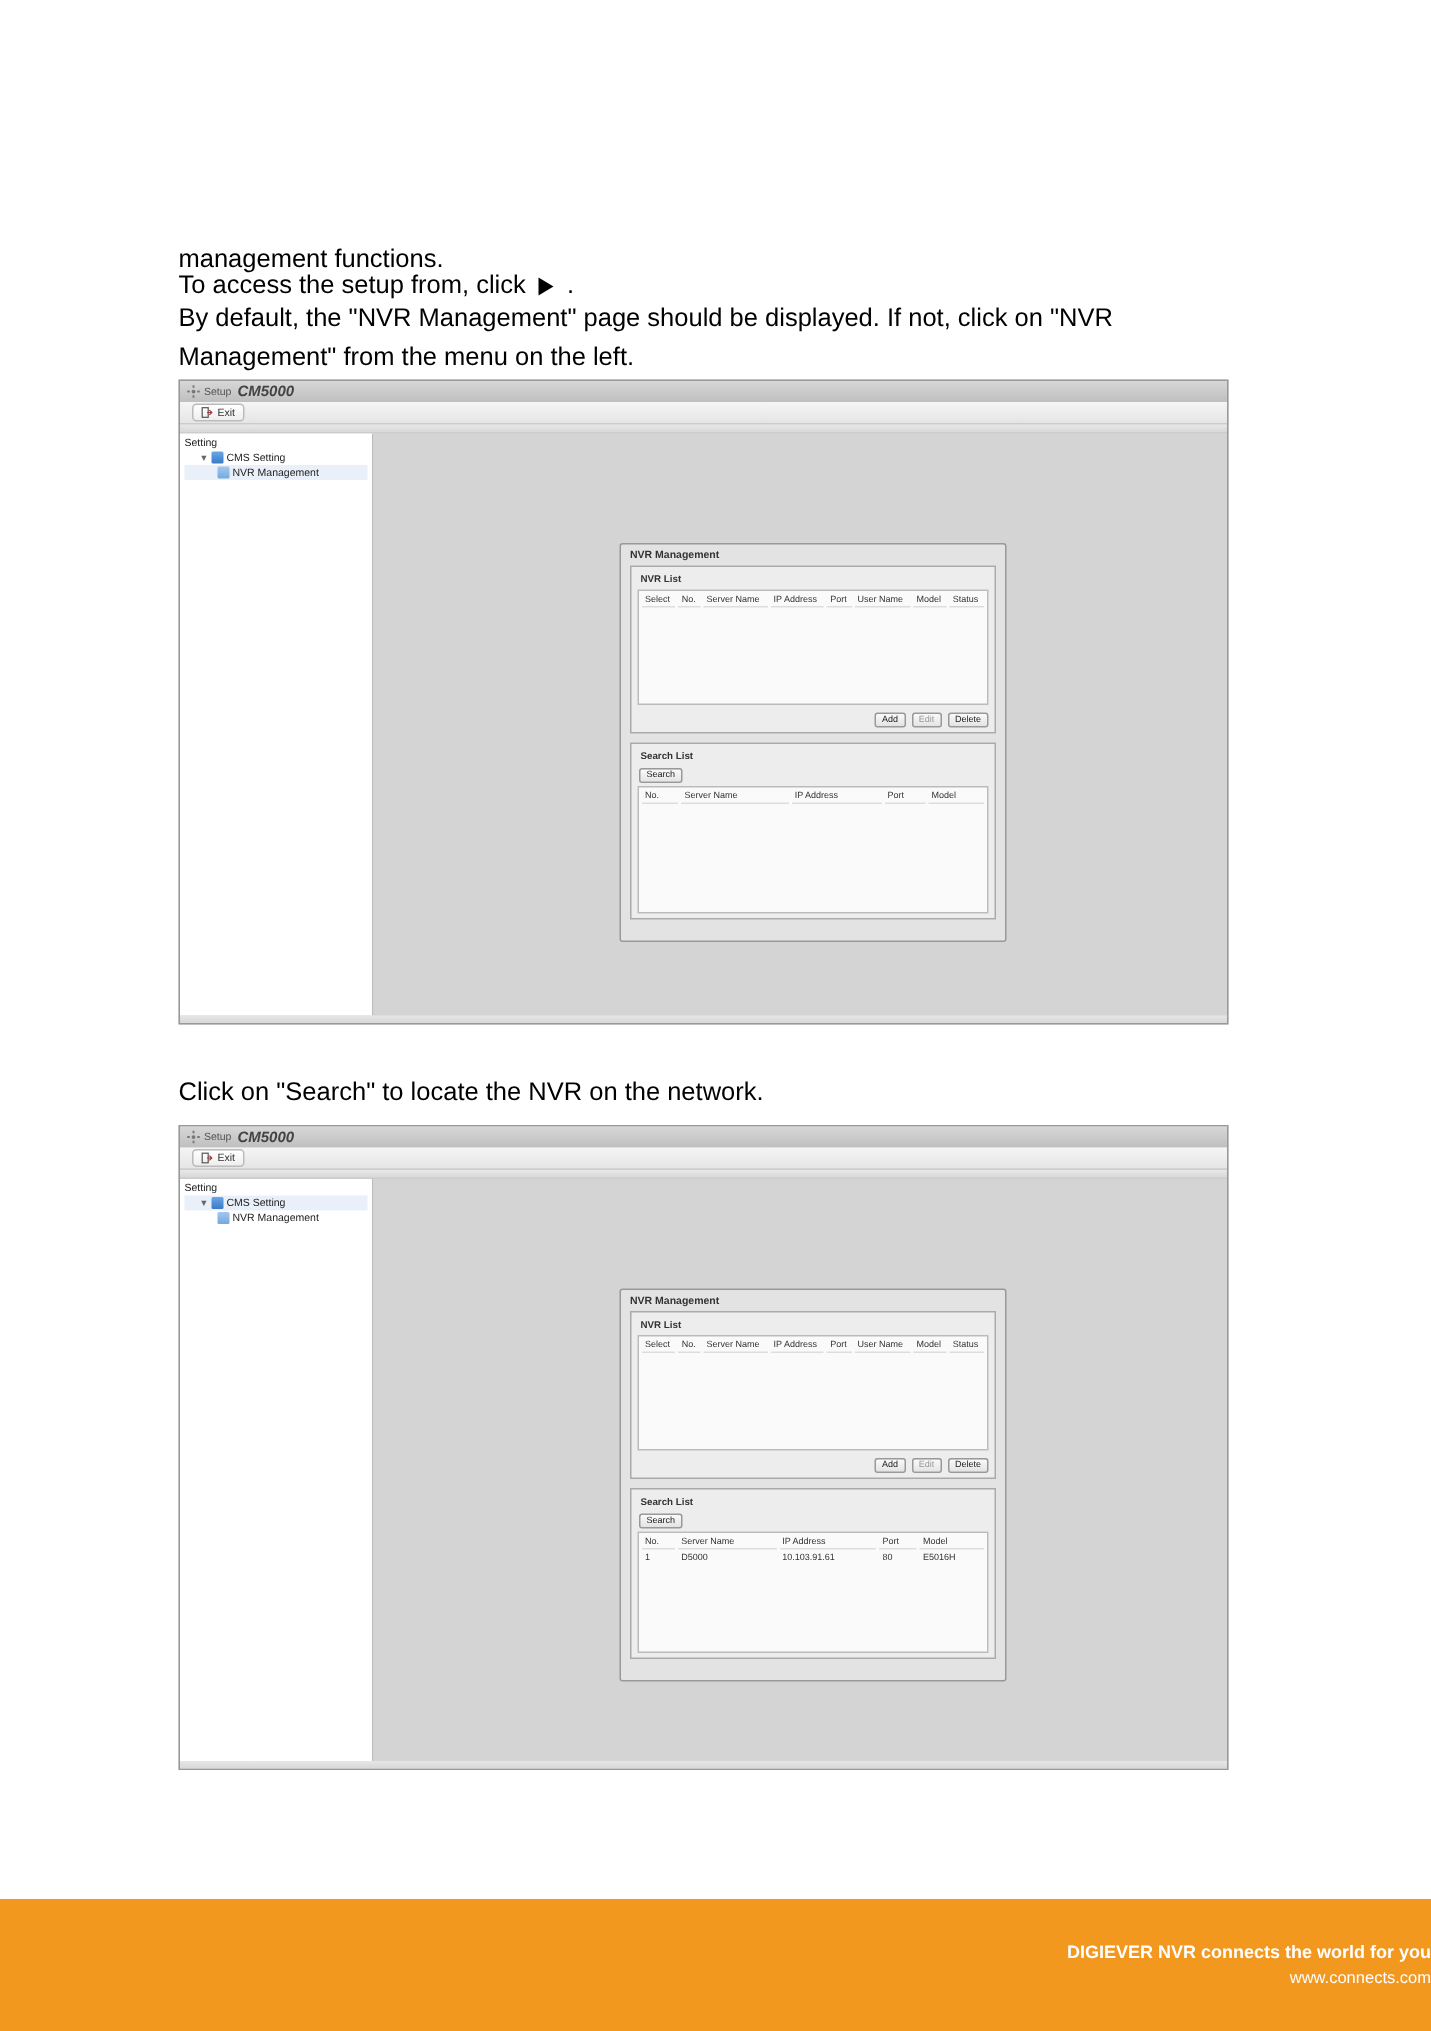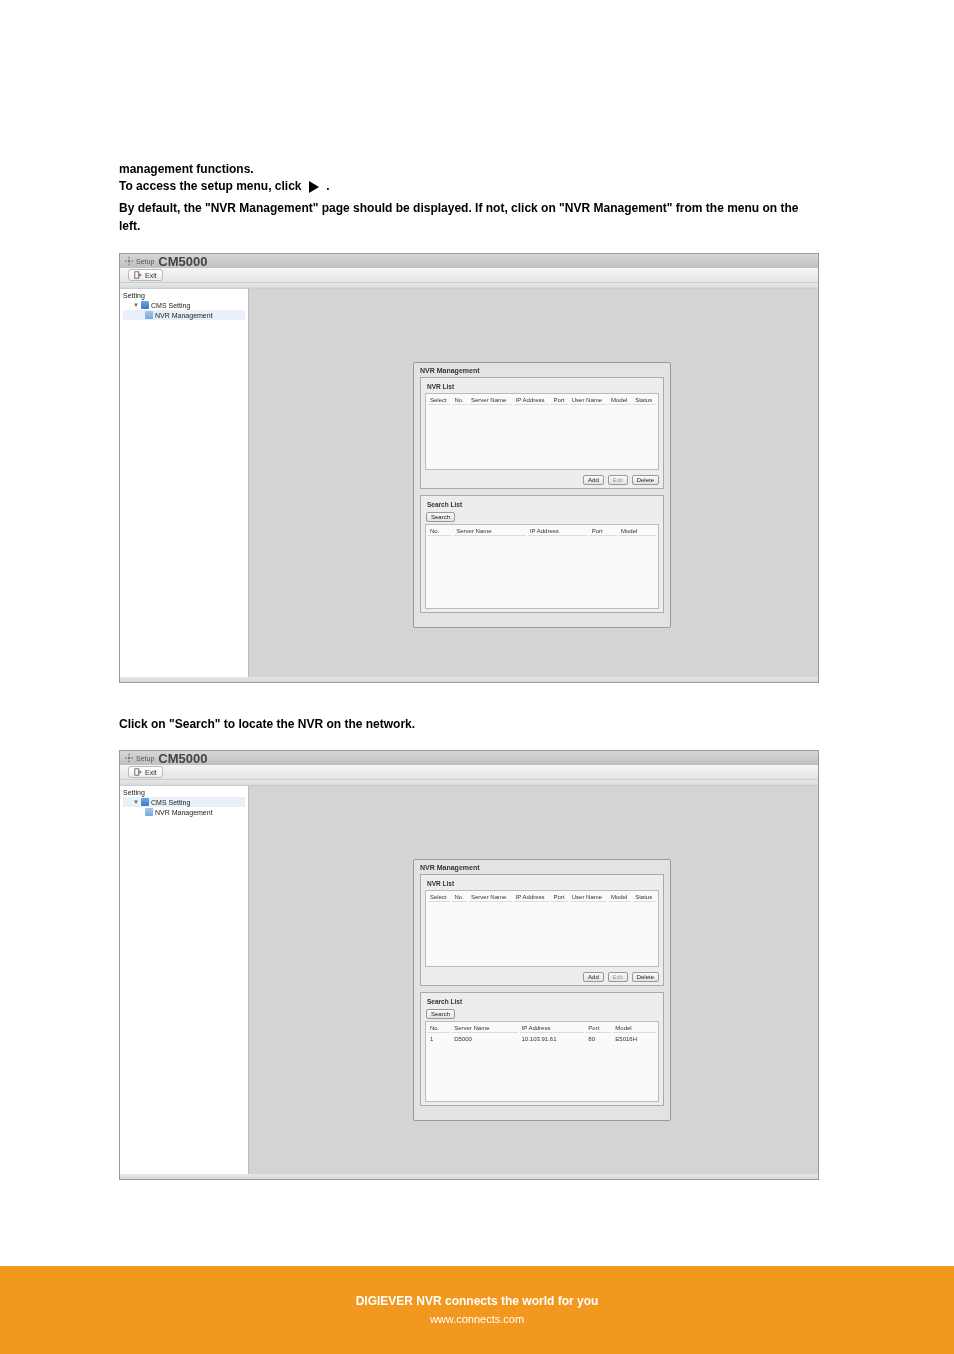--- a/index.html
+++ b/index.html
@@ -8,23 +8,22 @@
     font-family: Arial, sans-serif;
     font-size: 10px;
     width: 954px;
     margin: 0 auto;
     position: relative;
     height: 1354px;
   }
   .doc-text {
     position: absolute;
     color: #000;
-    font-size: 12px;
+    font-size: 17px;
     line-height: 1.5;
-    font-weight: bold;
   }
   .triangle-icon {
     display: inline-block;
     width: 0; height: 0;
     border-top: 6px solid transparent;
     border-bottom: 6px solid transparent;
     border-left: 10px solid #000;
     vertical-align: middle;
   }
   .app-frame {
@@ -50,21 +49,22 @@
     display: inline-block;
   }
   .gear-icon svg { width: 100%; height: 100%; }
   .titlebar-label {
     font-size: 7px;
     color: #555;
     margin-right: 4px;
   }
   .app-name {
     font-weight: bold;
-    font-size: 13px;
+    font-style: italic;
+    font-size: 10px;
     color: #444;
   }
   .exit-bar {
     height: 15px;
     background: linear-gradient(#f5f5f5, #e5e5e5);
     border-bottom: 1px solid #ccc;
     display: flex;
     align-items: center;
     padding-left: 8px;
   }
@@ -214,34 +214,34 @@
     background: linear-gradient(#e6e6e6,#d8d8d8);
   }
   .orange-footer {
     position: absolute;
     left: 0; right: 0; bottom: 0;
     height: 88px;
     background: #f3981f;
     display: flex;
     flex-direction: column;
     justify-content: center;
-    align-items: center;
+    align-items: flex-end;
     color: #fff;
     font-size: 11px;
     line-height: 1.4;
   }
   .orange-footer .line1 { font-weight: bold; font-size: 12px; margin-bottom: 2px;}
 </style>
 </head>
 <body>
 
 <div class="doc-text" style="left:119px; top:160px;">management functions.</div>
 
 <div class="doc-text" style="left:119px; top:177px;">
-  <span>To access the setup menu, click</span>
+  <span>To access the setup from, click</span>
   <span class="triangle-icon" style="margin:0 4px;"></span>
   <span>.</span>
 </div>
 
 <div class="doc-text" style="left:119px; top:199px; width:700px;">By default, the "NVR Management" page should be displayed. If not, click on "NVR Management" from the menu on the left.</div>
 
 <div class="app-frame" style="top:253px;">
   <div class="app-titlebar">
     <span class="gear-icon">
       <svg viewBox="0 0 24 24">

